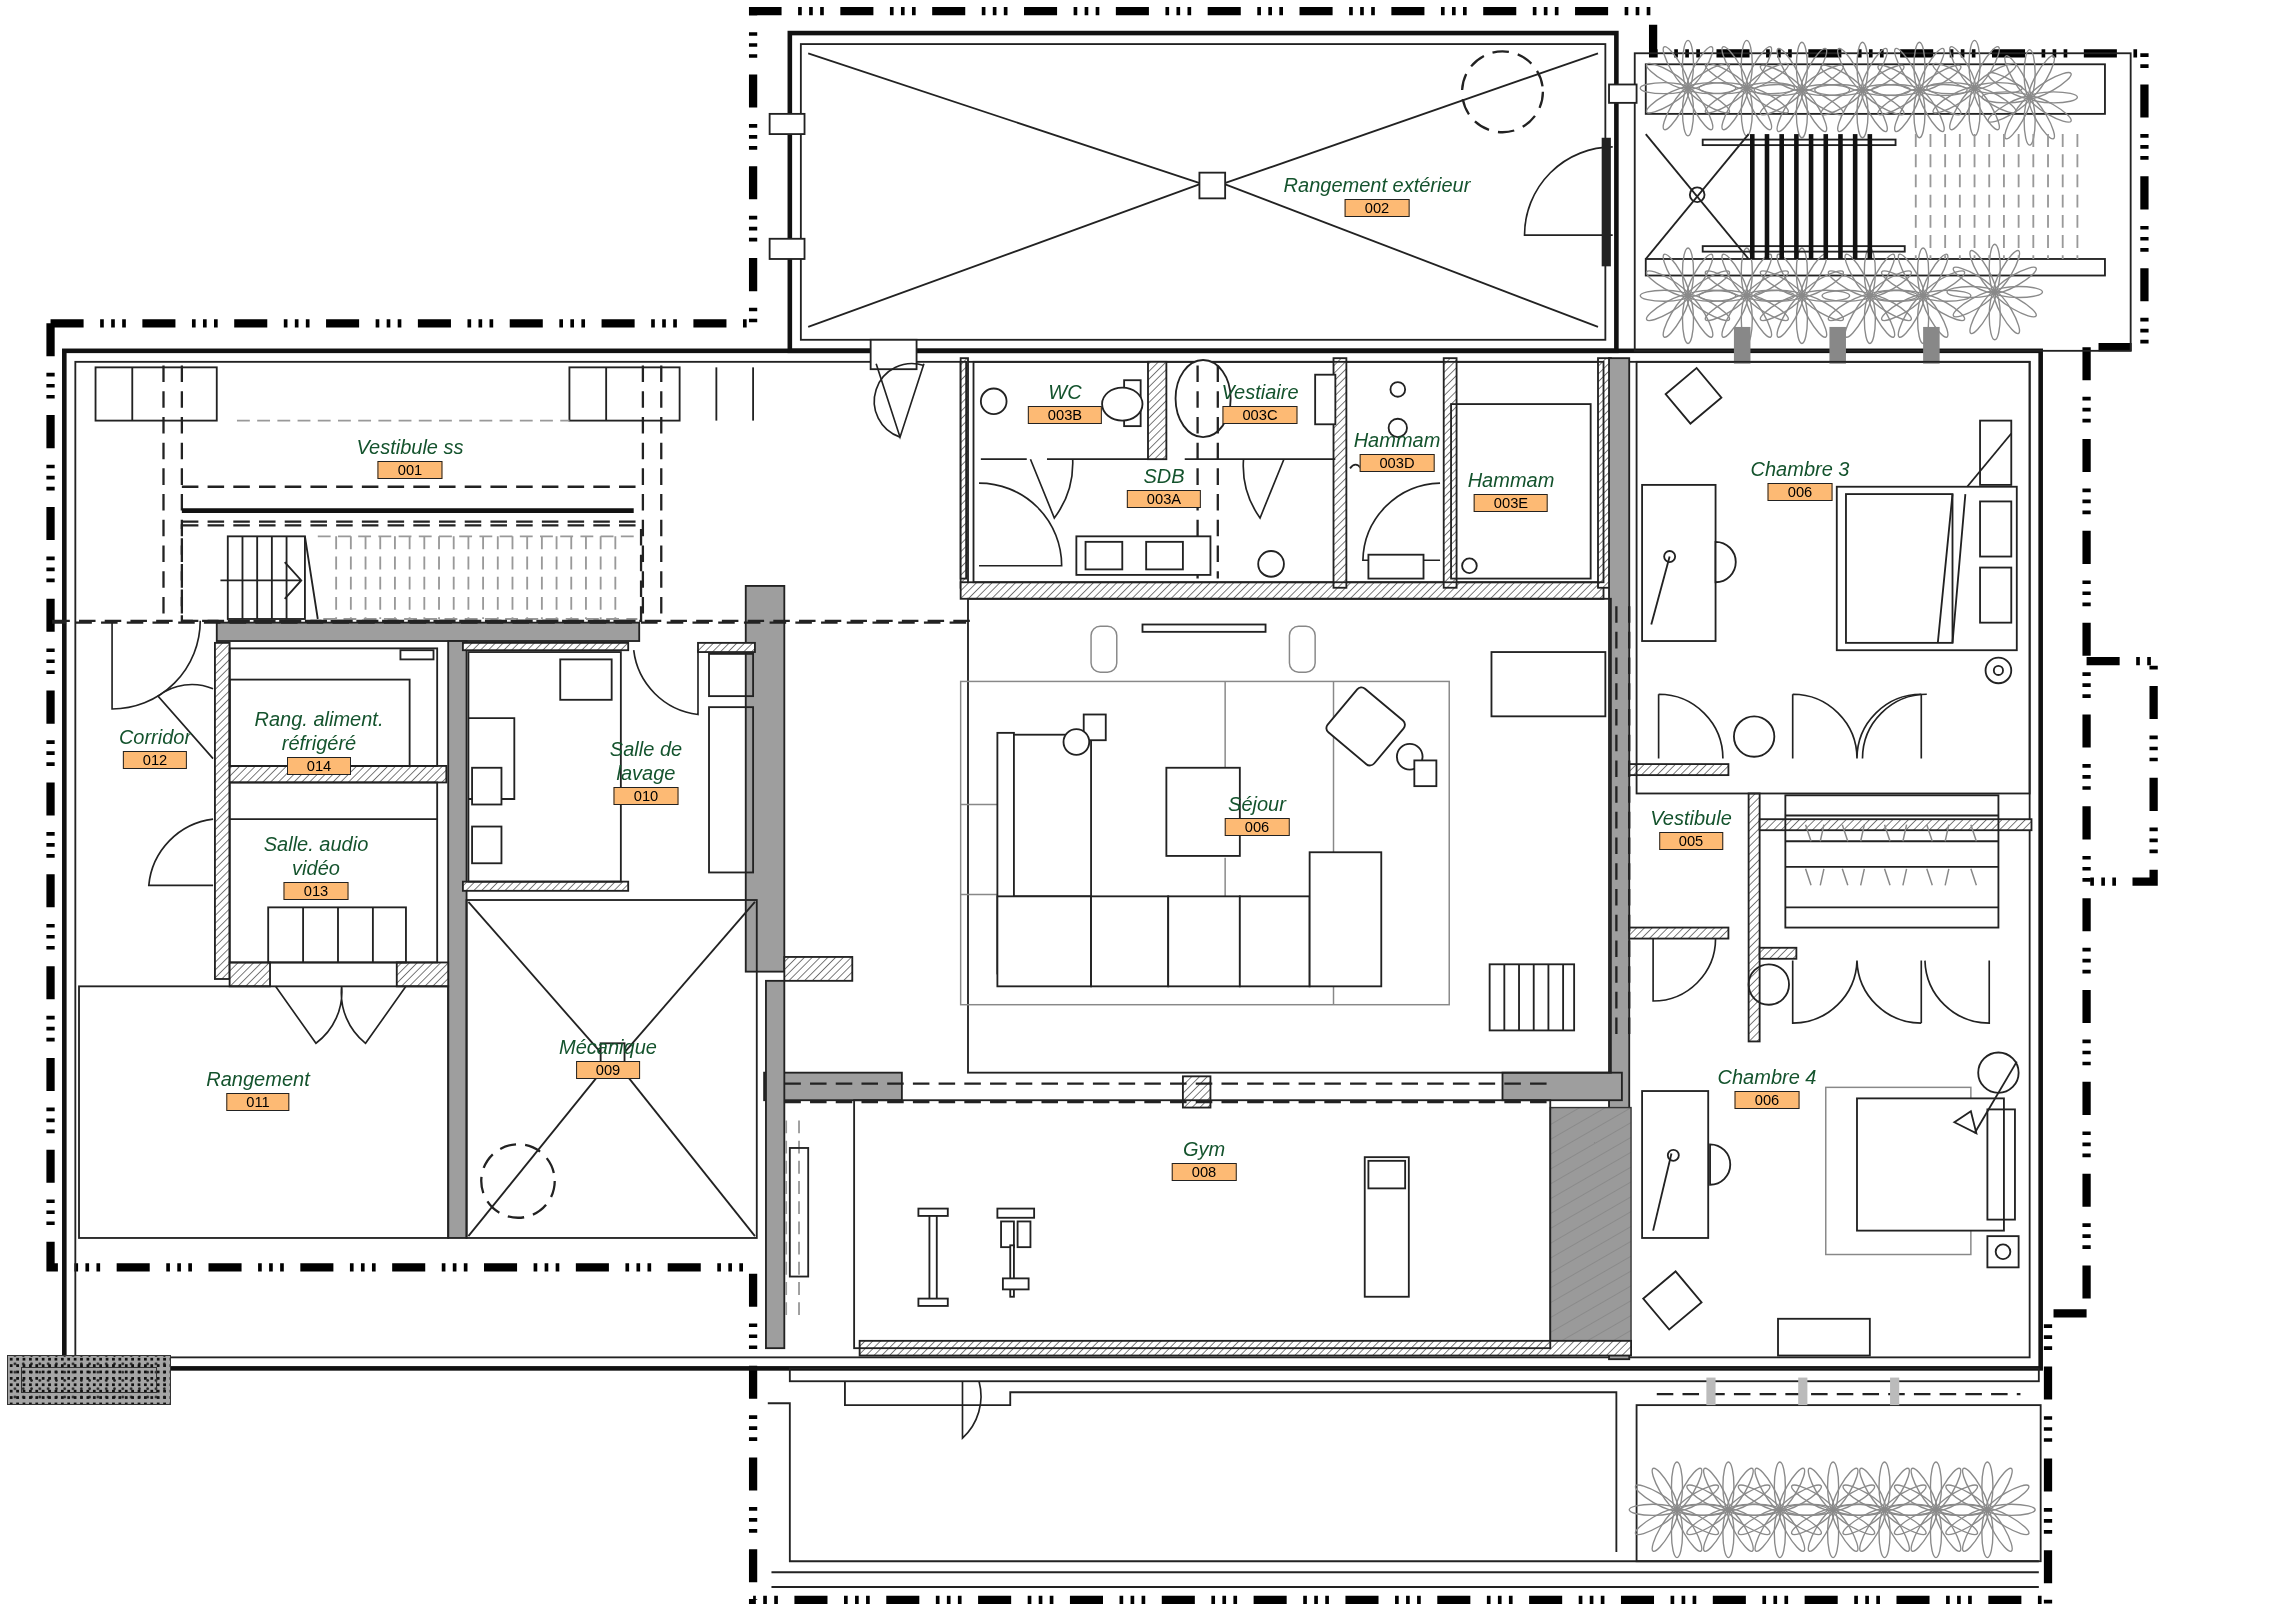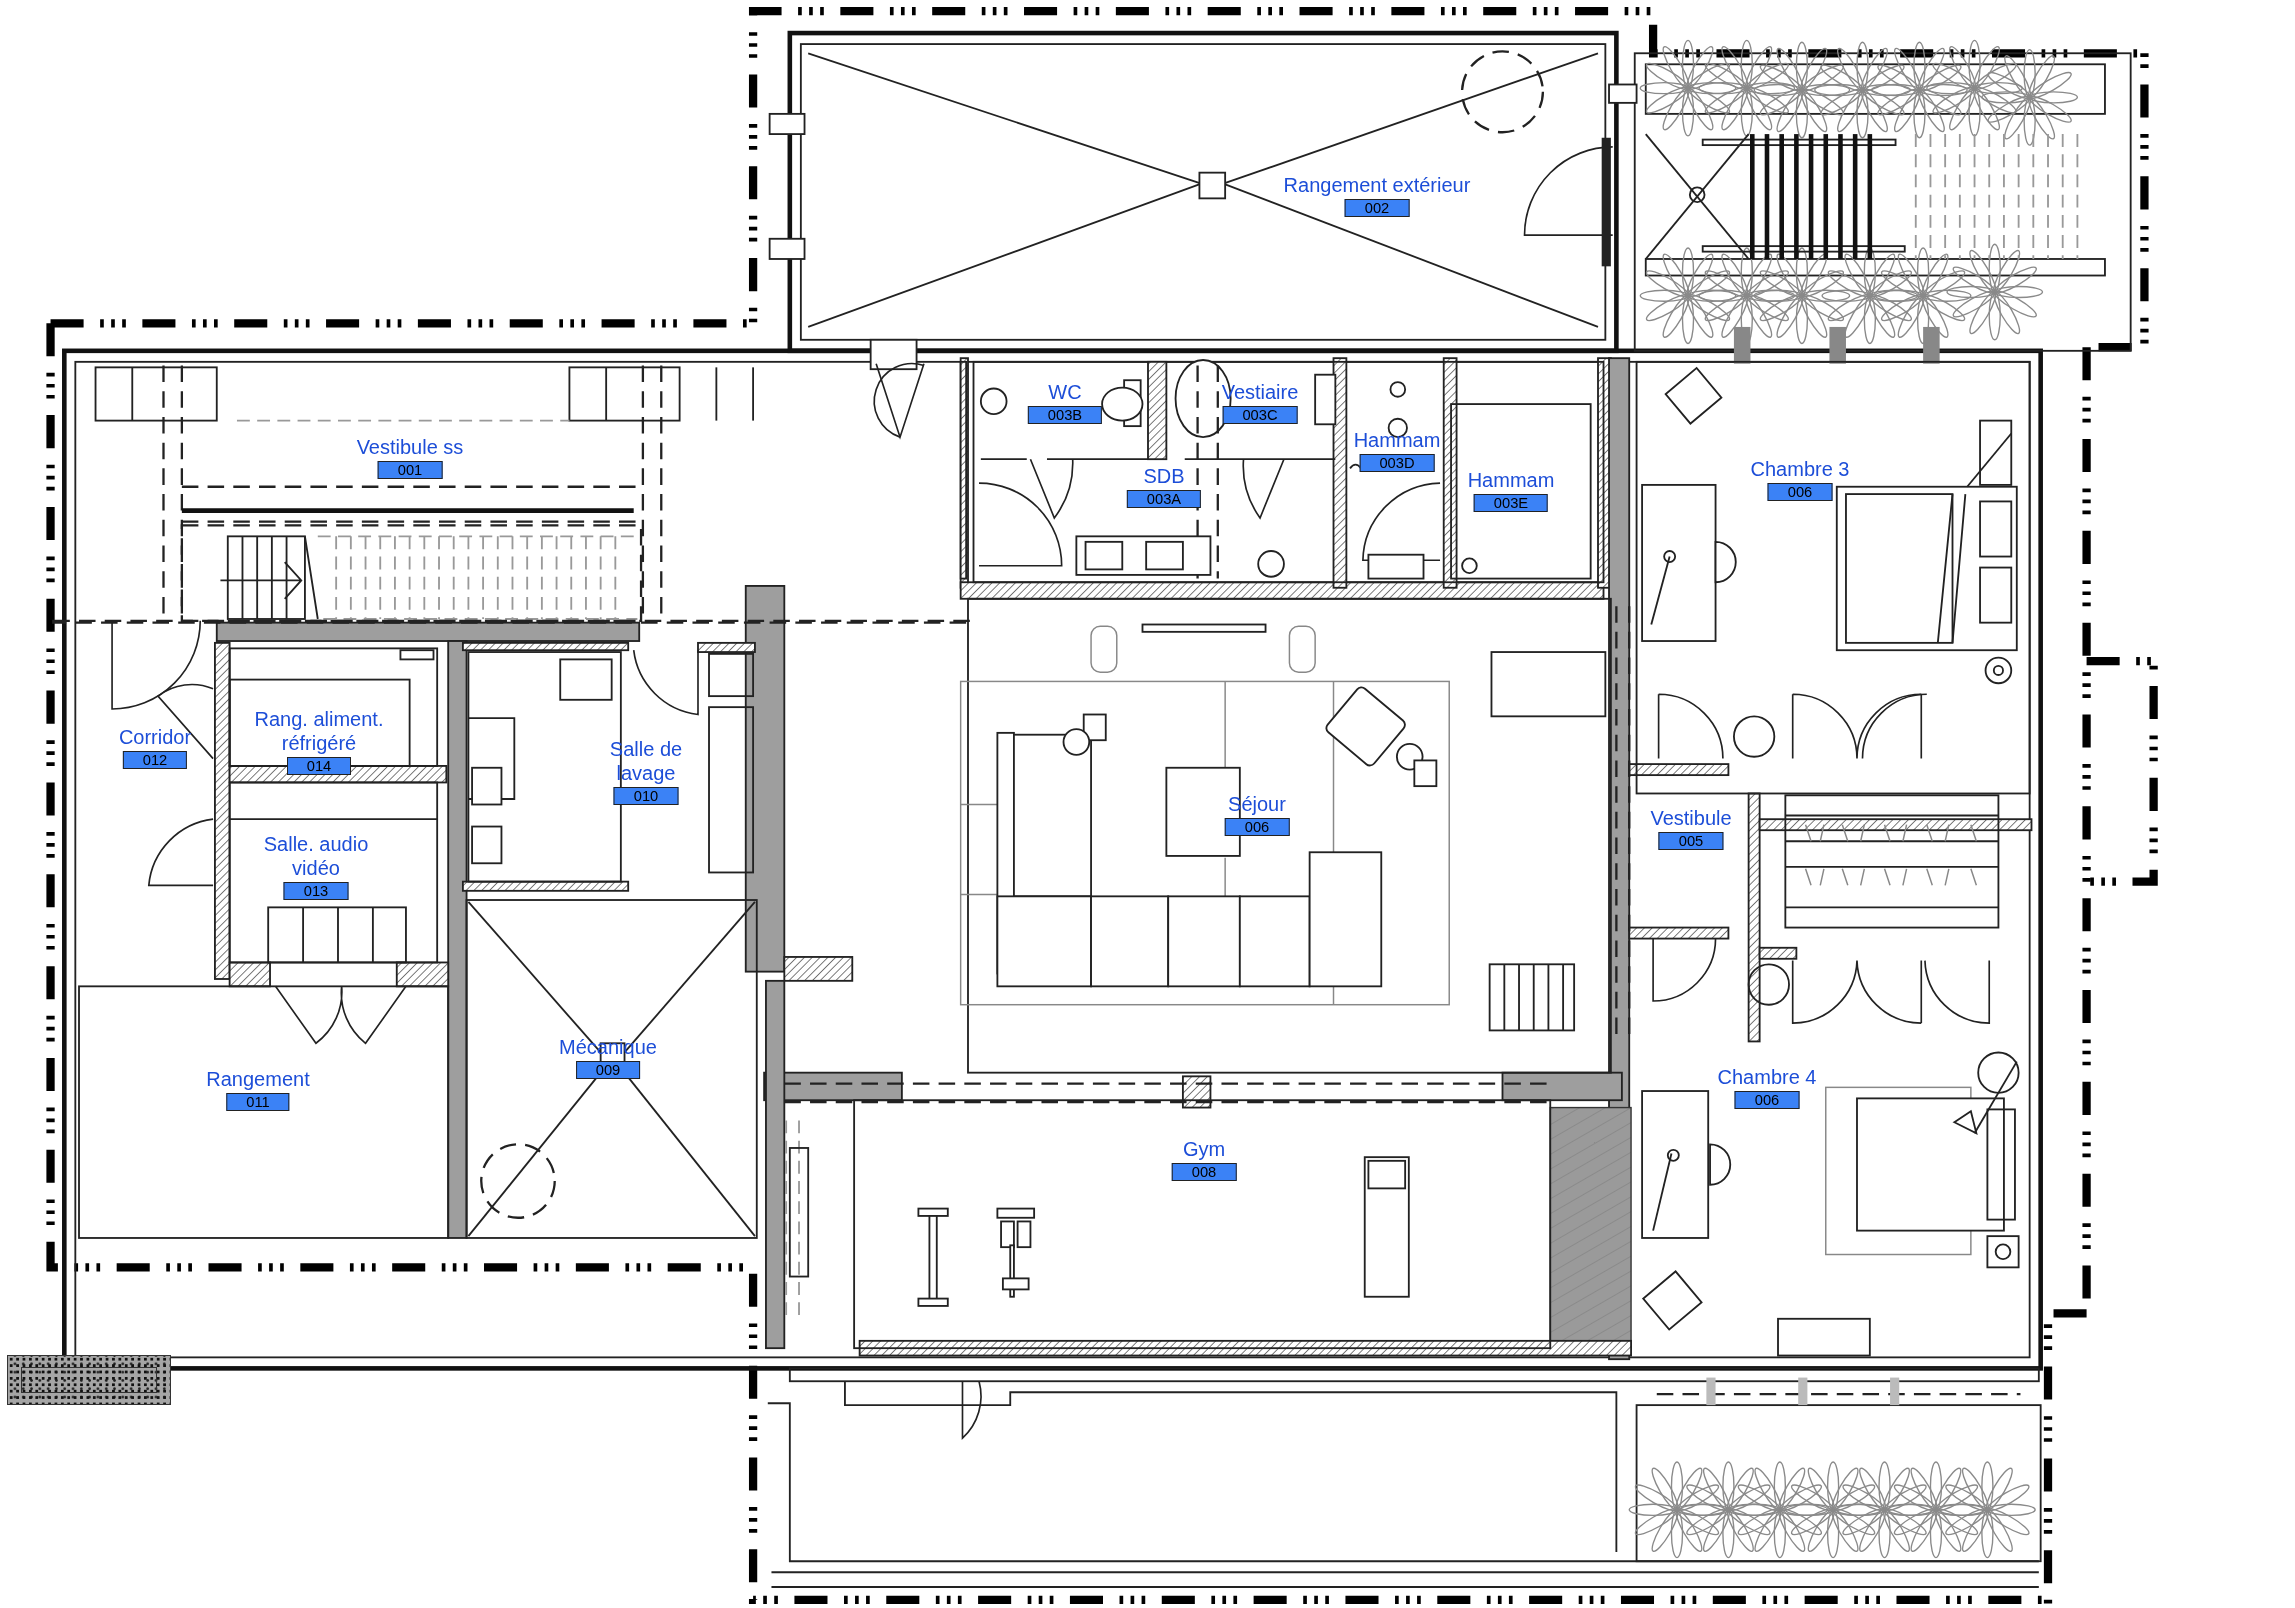--- a/index.html
+++ b/index.html
@@ -11,22 +11,22 @@
   .thick { fill:none; stroke:#111; stroke-width:5; }
   .grey { fill:none; stroke:#888; stroke-width:1.6; }
   .dash { fill:none; stroke:#222; stroke-width:2.5; stroke-dasharray:18 10; }
   .dashg { fill:none; stroke:#999; stroke-width:2; stroke-dasharray:14 8; }
   .prop { fill:none; stroke:#000; stroke-width:9; stroke-dasharray:36 18 4 8 4 8 4 18; }
   .door { fill:none; stroke:#222; stroke-width:1.8; }
   .furn { fill:#fff; stroke:#222; stroke-width:2; }
   .plant { fill:none; stroke:#8a8a8a; stroke-width:1.5; }
   .labels-layer { position:absolute; left:0; top:0; width:2296px; height:1609px; pointer-events:none; }
   .room { position:absolute; transform:translate(-50%,0); text-align:center; pointer-events:auto; }
-  .room .name { font-size:20px; color:#1d4ed8; line-height:24px; white-space:nowrap; }
-  .room .code { display:inline-block; border:1.4px solid #222; font-size:14.7px; line-height:16.5px; padding:0 19px; background:#3b82f6; margin-top:1.8px; }
+  .room .name { font-size:20px; color:#14532d; line-height:24px; white-space:nowrap;font-style:italic; }
+  .room .code { display:inline-block; border:1.4px solid #222; font-size:14.7px; line-height:16.5px; padding:0 19px; background:#fdba74; margin-top:1.8px; }
   .legend { position:absolute; left:7.3px; top:1355px; width:162px; height:48px; border:1.8px solid #333;
             background:
               radial-gradient(circle, #111 1.5px, transparent 1.8px) 0 0/6.4px 6.4px,
               radial-gradient(circle, #222 1.1px, transparent 1.5px) 2.8px 3.7px/8.3px 8.3px,
               #a5a5a5; }
   .legend .inner { position:absolute; left:13px; top:11px; right:13px; bottom:11px; border:1.4px solid #333; }
 </style>
 </head>
 <body>
 

